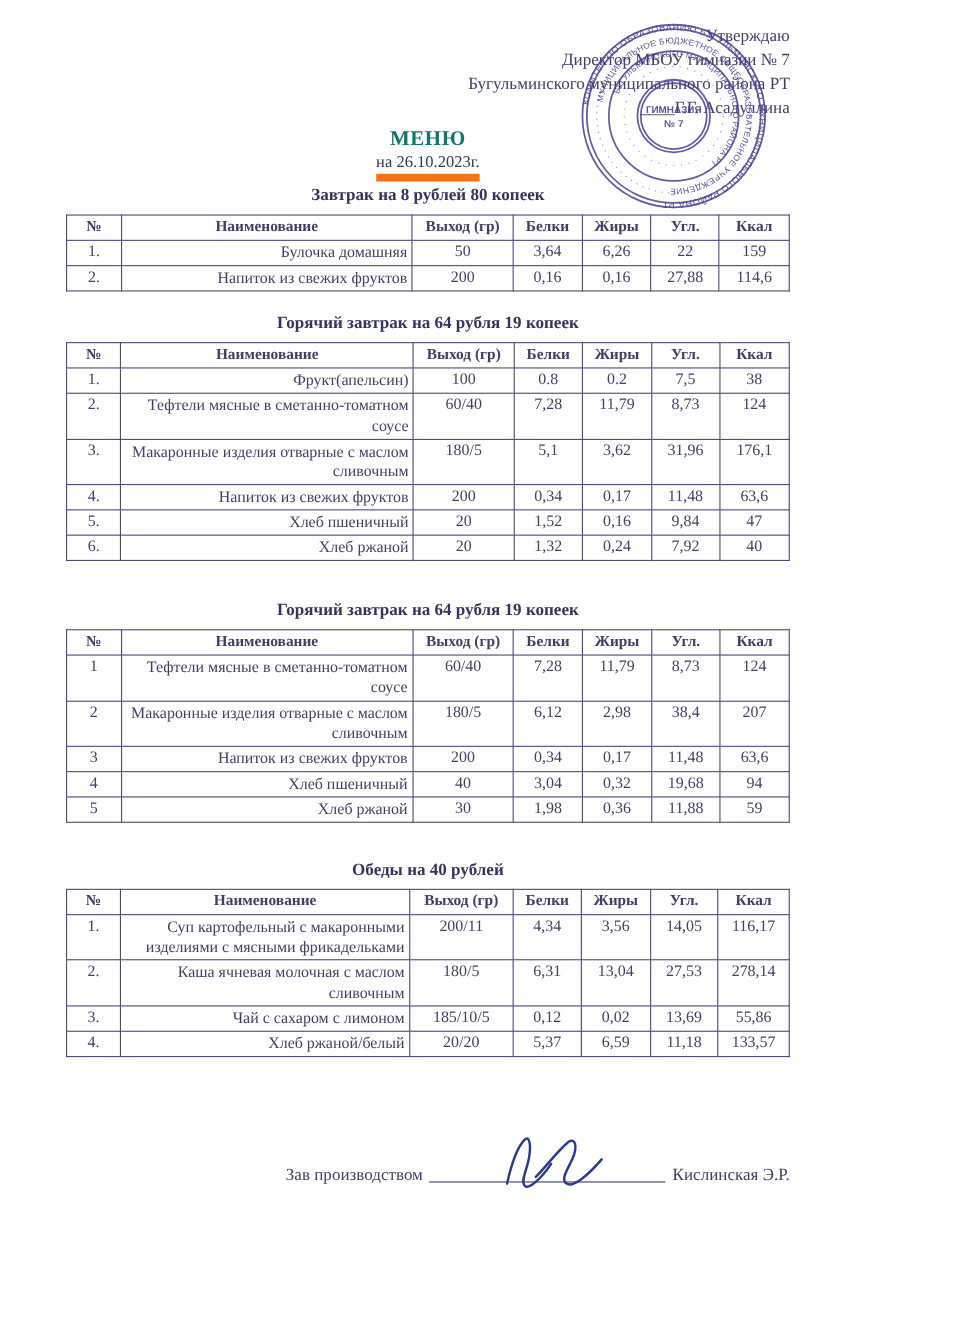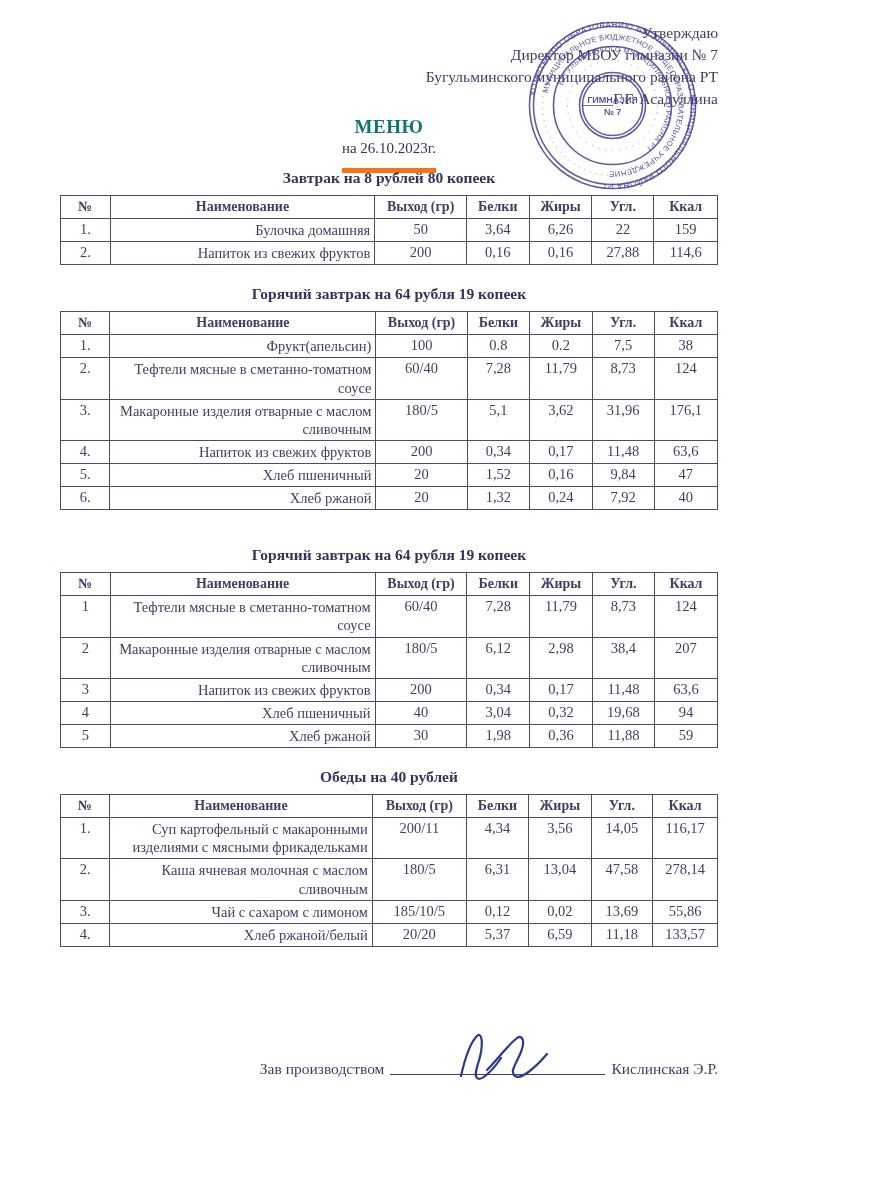--- a/index.html
+++ b/index.html
@@ -51,31 +51,31 @@
     letter-spacing: 0.5px;
     margin-top: 6px;
     color: #0f766e;
   }
   .doc-date {
     text-align: center;
     font-size: 15px;
     margin-top: 2px;
     color: #33335e;
   }
-  .doc-date span { border-bottom: 5px solid #f97316; padding-bottom: 12px; }
+  .doc-date span { border-bottom: 7px solid #f97316; padding-bottom: 2px; }
   .section-title {
     text-align: center;
     font-size: 15.5px;
     font-weight: bold;
     color: #33335e;
   }
   .st-1 { margin-top: 12px; }
   .st-2 { margin-top: 20px; }
   .st-3 { margin-top: 36px; }
-  .st-4 { margin-top: 20px; }
+  .st-4 { margin-top: 34px; }
 
   
   table.menu {
     border-collapse: collapse;
     margin: 8px auto 0 auto;
     table-layout: fixed;
     color: #3f3f66;
   }
   table.menu th, table.menu td {
     border: 1px solid #4a4a7a;
@@ -369,21 +369,21 @@
         <td class="c-fat">3,56</td>
         <td class="c-carb">14,05</td>
         <td class="c-kcal">116,17</td>
       </tr>
       <tr>
         <td class="c-num">2.</td>
         <td class="c-name">Каша ячневая молочная с маслом сливочным</td>
         <td class="c-out">180/5</td>
         <td class="c-prot">6,31</td>
         <td class="c-fat">13,04</td>
-        <td class="c-carb">47,58</td>
+        <td class="c-carb">27,53</td>
         <td class="c-kcal">278,14</td>
       </tr>
       <tr>
         <td class="c-num">3.</td>
         <td class="c-name">Чай с сахаром с лимоном</td>
         <td class="c-out">185/10/5</td>
         <td class="c-prot">0,12</td>
         <td class="c-fat">0,02</td>
         <td class="c-carb">13,69</td>
         <td class="c-kcal">55,86</td>

